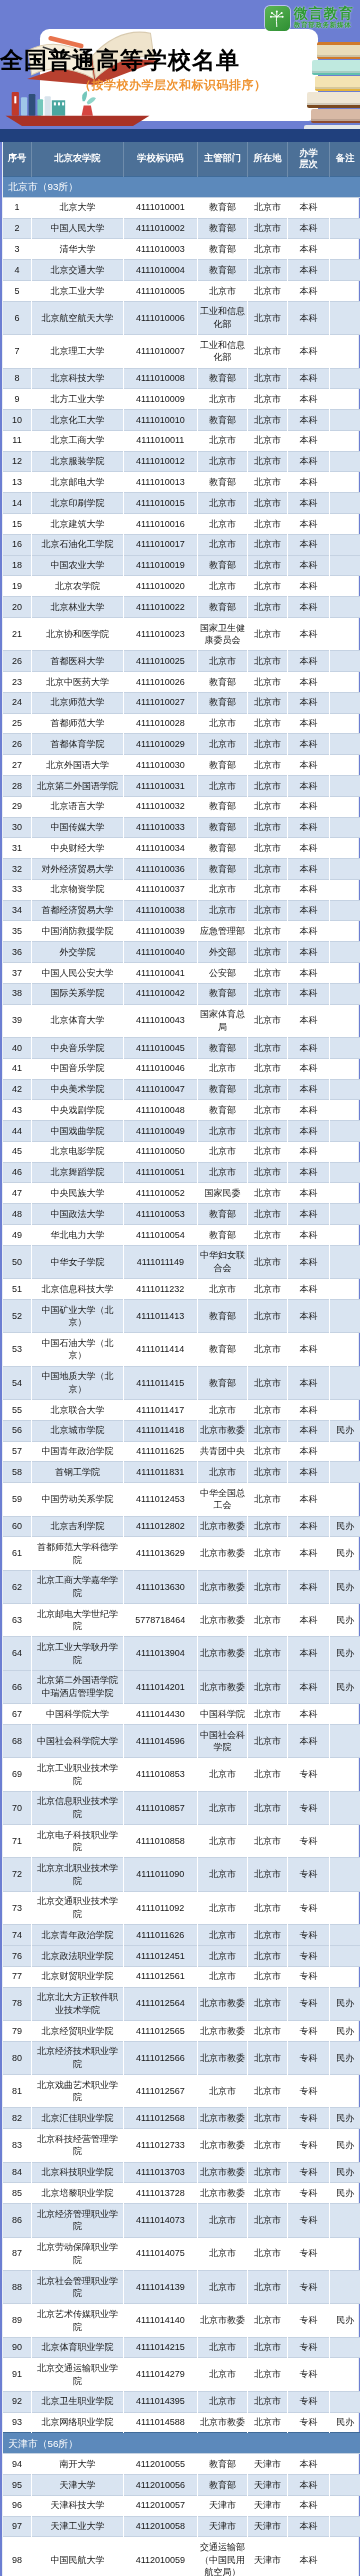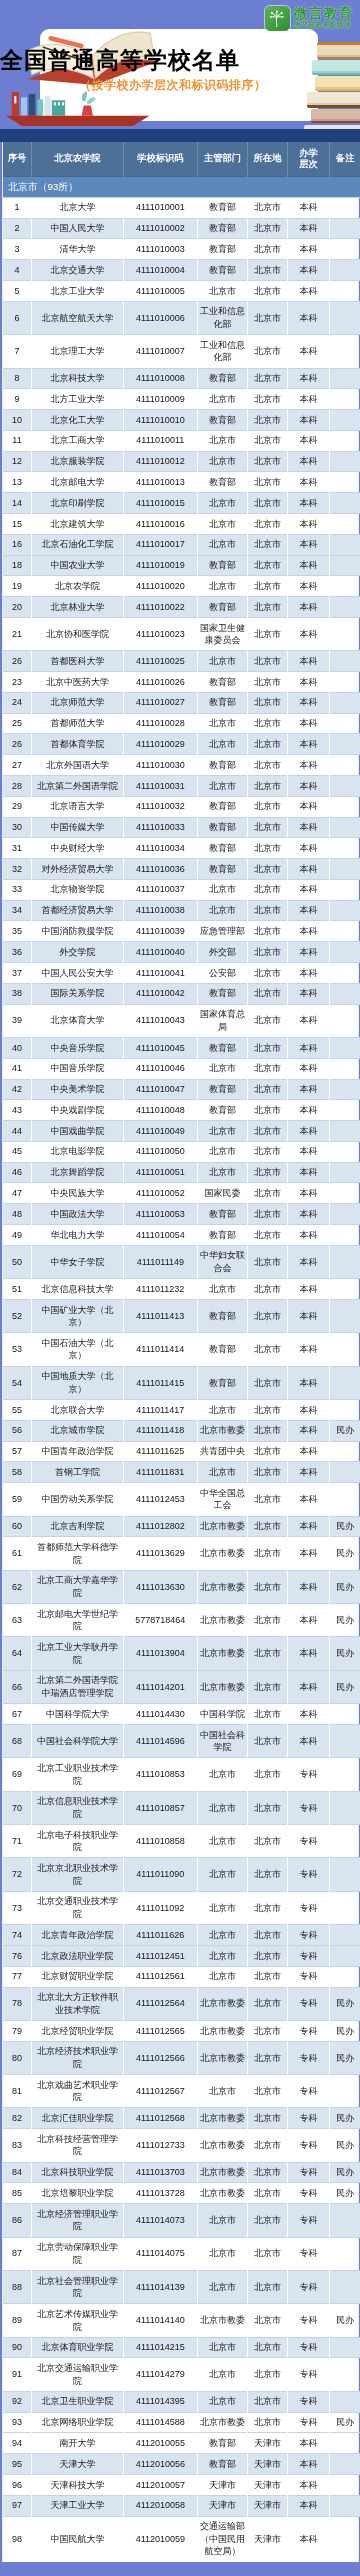--- a/index.html
+++ b/index.html
@@ -993,20 +993,23 @@
           </tr>
           <tr>
             <td>93</td>
             <td>北京网络职业学院</td>
             <td>4111014588</td>
             <td>北京市教委</td>
             <td>北京市</td>
             <td>专科</td>
             <td>民办</td>
           </tr>
+          <tr class="section-row">
+            <td colspan="7">天津市（56所）</td>
+          </tr>
           <tr>
             <td>94</td>
             <td>南开大学</td>
             <td>4112010055</td>
             <td>教育部</td>
             <td>天津市</td>
             <td>本科</td>
             <td></td>
           </tr>
           <tr class="alt">

